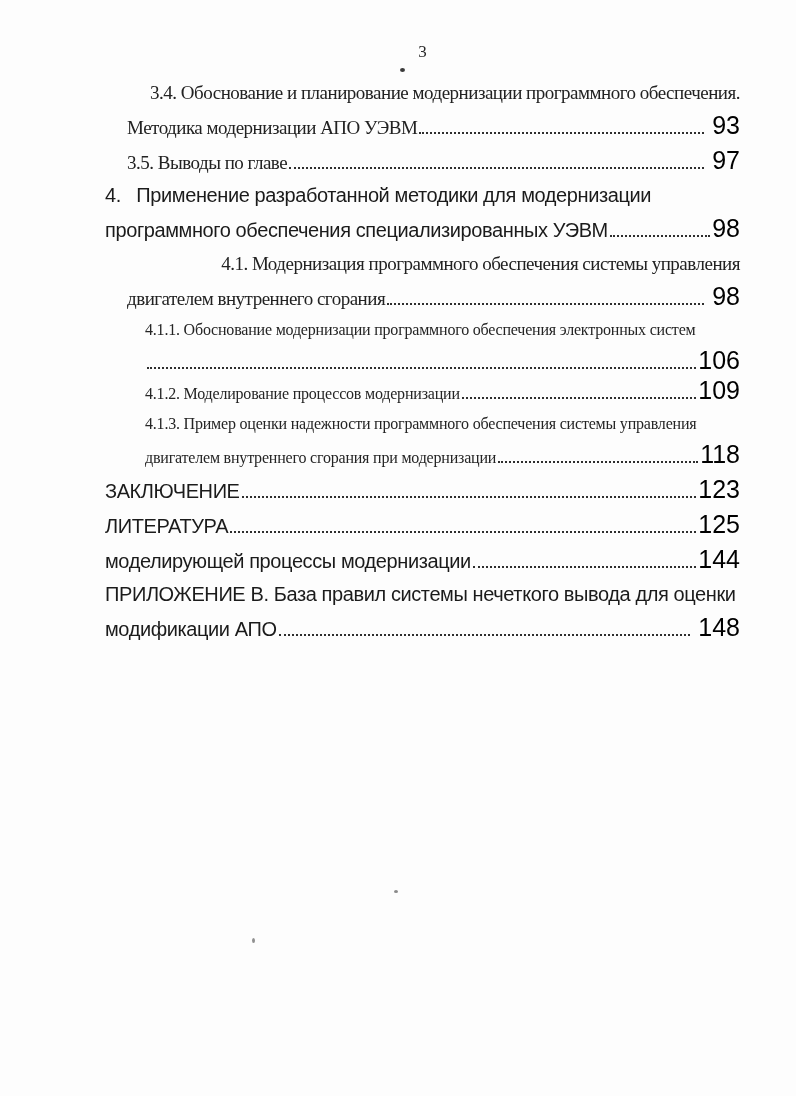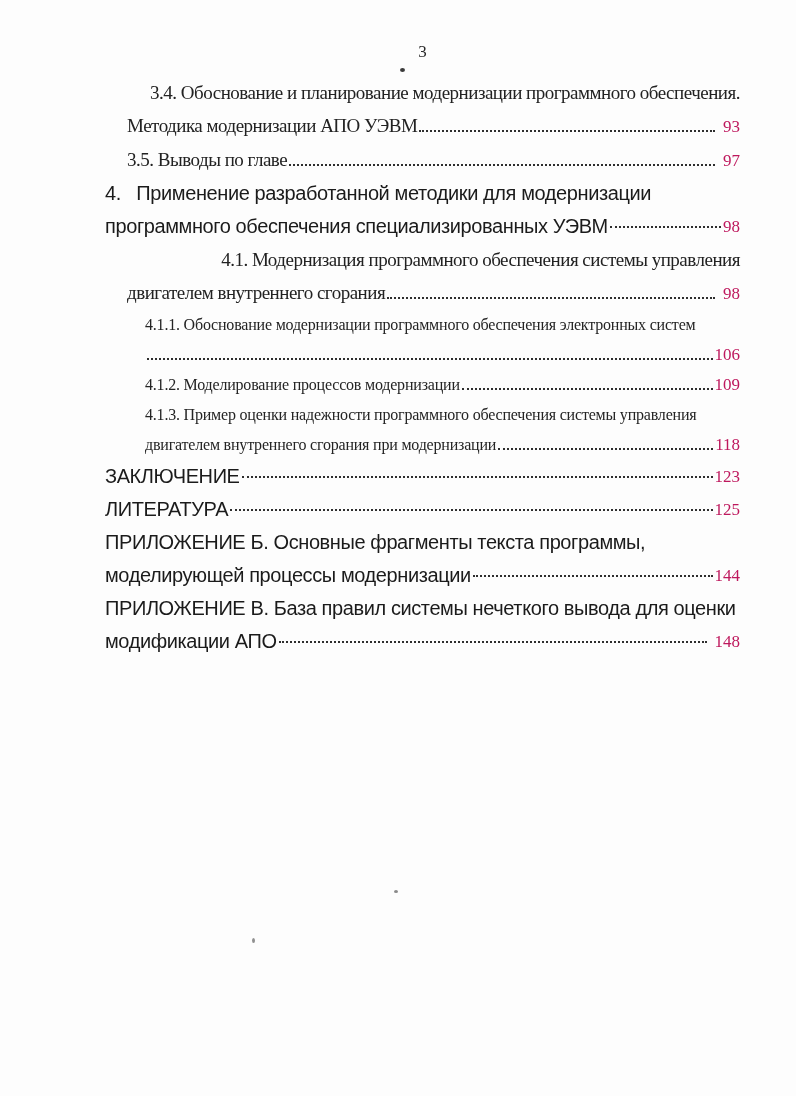--- a/index.html
+++ b/index.html
@@ -36,44 +36,43 @@
     letter-spacing: -0.5px;
     color: #222;
   }
   
   .sans {
     font-family: "Liberation Sans", sans-serif;
     font-size: 20px;
     line-height: 33px;
     letter-spacing: -0.4px;
     color: #1b1b1b;
-    align-items: center;
   }
   
   .ssm {
     font-family: "Liberation Serif", serif;
     font-size: 16px;
     line-height: 30px;
     letter-spacing: -0.2px;
     color: #242424;
   }
   .i1 { padding-left: 22px; justify-content: flex-end; }
   .i2 { padding-left: 40px; text-align: right; }
   .leader {
     flex: 1 1 auto;
     min-width: 14px;
     height: 0;
     border-bottom: 2px dotted #2e2e2e;
     margin: 0 2px;
   }
   .pg {
-    font-family: Liberation Serif, serif;
-    font-size: 17px;
+    font-family: Liberation Sans, sans-serif;
+    font-size: 25px;
     letter-spacing: 0;
-    color: #be185d;
+    color: #000000;
     white-space: pre;
   }
   .pg.gap { margin-left: 6px; }
   .speck { position: absolute; border-radius: 50%; }
   .s1 { left: 400px; top: 68px;  width: 5px; height: 4px; background: #3a3a3a; }
   .s2 { left: 394px; top: 890px; width: 4px; height: 3px; background: #8a8a8a; }
   .s3 { left: 252px; top: 938px; width: 3px; height: 5px; background: #909090; }
 </style>
 </head>
 <body>
@@ -148,23 +147,20 @@
     </div>
 
     <div class="line sans">
       <span class="txt">ЛИТЕРАТУРА</span>
       <span class="leader"></span>
       <span class="pg">125</span>
     </div>
 
 
     <div class="line sans">
-      <span class="txt">ПРИЛОЖЕНИЕ Б. Основные фрагменты текста программы,</span>
-    </div>
-    <div class="line sans">
       <span class="txt">моделирующей процессы модернизации</span>
       <span class="leader"></span>
       <span class="pg">144</span>
     </div>
 
     <div class="line sans">
       <span class="txt">ПРИЛОЖЕНИЕ В. База правил системы нечеткого вывода для оценки</span>
     </div>
     <div class="line sans">
       <span class="txt">модификации АПО</span>

